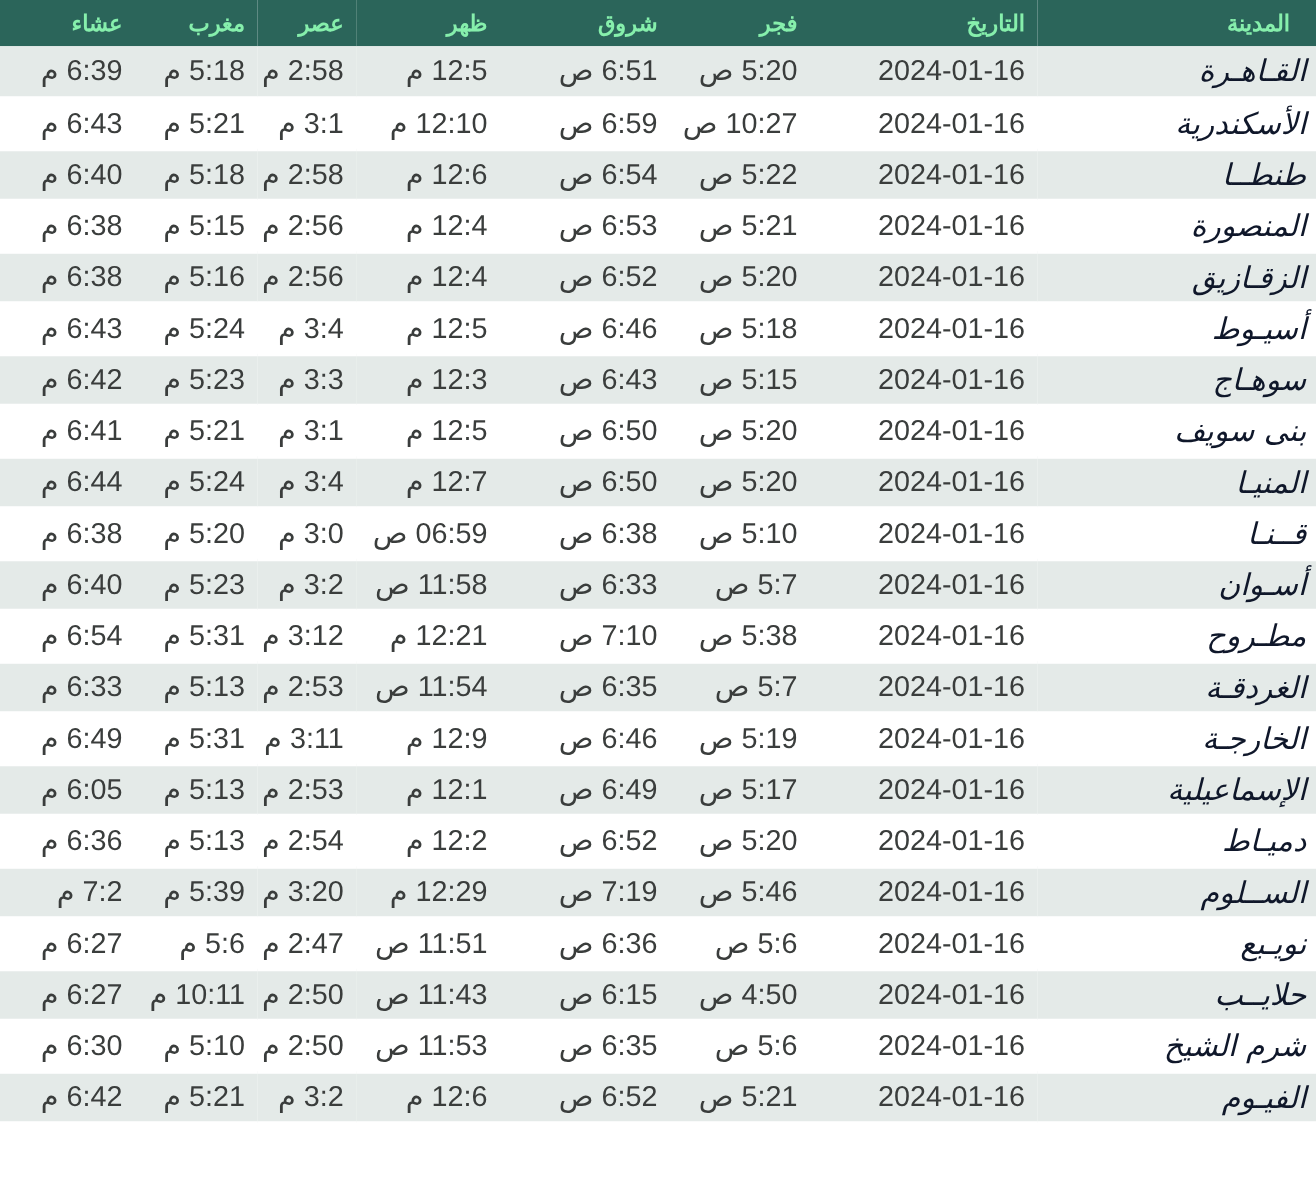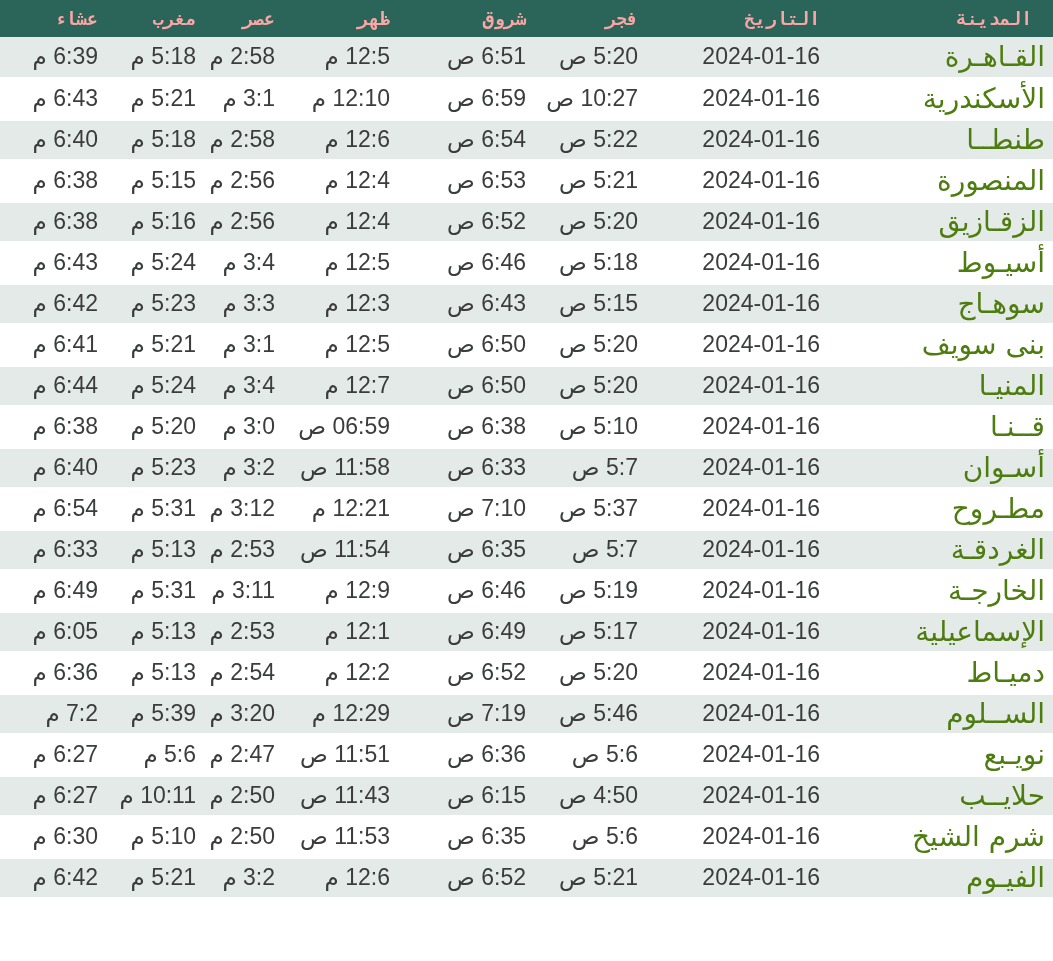--- a/index.html
+++ b/index.html
@@ -15,50 +15,51 @@
     width: 1053px;
     border-collapse: collapse;
     table-layout: fixed;
     direction: rtl;
   }
   thead tr {
     background: #2b655a;
     height: 37px;
   }
   thead th {
-    color: #fca5a5;
+    color: #86efac;
     font-size: 18px;
     font-weight: bold;
     text-align: right;
     padding: 0 10px 0 0;
     vertical-align: middle;
     white-space: nowrap;
-    font-family: Liberation Mono, monospace;
+    font-family: Liberation Sans, sans-serif;
     margin-left: 30px;
   }
   thead th.col-city { padding-left: 0; padding-right: 21px; }
   tbody tr {
     height: 41px;
     border-bottom: 3px solid #ffffff;
     background: #ffffff;
   }
   tbody tr:nth-child(odd) {
     background: #e4eae8;
   }
   tbody td {
     text-align: right;
     vertical-align: middle;
     padding: 0 10px 0 0;
     white-space: nowrap;
     color: #3a3d3c;
   }
   td.cell-city {
-    font-size: 28px;
+    font-size: 24px;
     padding-right: 8px;
-    color: #4d7c0f;
+    color: #0f172a;
+    font-style: italic;
   }
   td.cell-time, td.cell-date {
     font-size: 23px;
     font-family: "Liberation Sans", "DejaVu Sans", sans-serif;
     color: #3a3d3c;
   }
   
   col.col-city    { width: 223px; }
   col.col-date    { width: 182px; }
   col.col-fajr    { width: 112px; }
@@ -201,21 +202,21 @@
     <td class="cell-time">5:7 ص</td>
     <td class="cell-time">6:33 ص</td>
     <td class="cell-time">11:58 ص</td>
     <td class="cell-time">3:2 م</td>
     <td class="cell-time">5:23 م</td>
     <td class="cell-time">6:40 م</td>
   </tr>
       <tr>
     <td class="cell-city">مطـروح</td>
     <td class="cell-date">2024-01-16</td>
-    <td class="cell-time">5:37 ص</td>
+    <td class="cell-time">5:38 ص</td>
     <td class="cell-time">7:10 ص</td>
     <td class="cell-time">12:21 م</td>
     <td class="cell-time">3:12 م</td>
     <td class="cell-time">5:31 م</td>
     <td class="cell-time">6:54 م</td>
   </tr>
       <tr>
     <td class="cell-city">الغردقـة</td>
     <td class="cell-date">2024-01-16</td>
     <td class="cell-time">5:7 ص</td>

